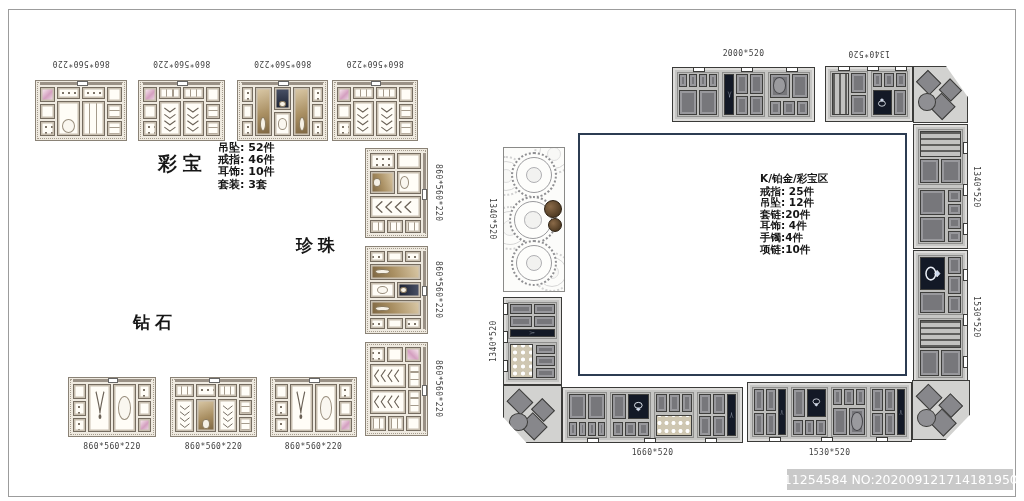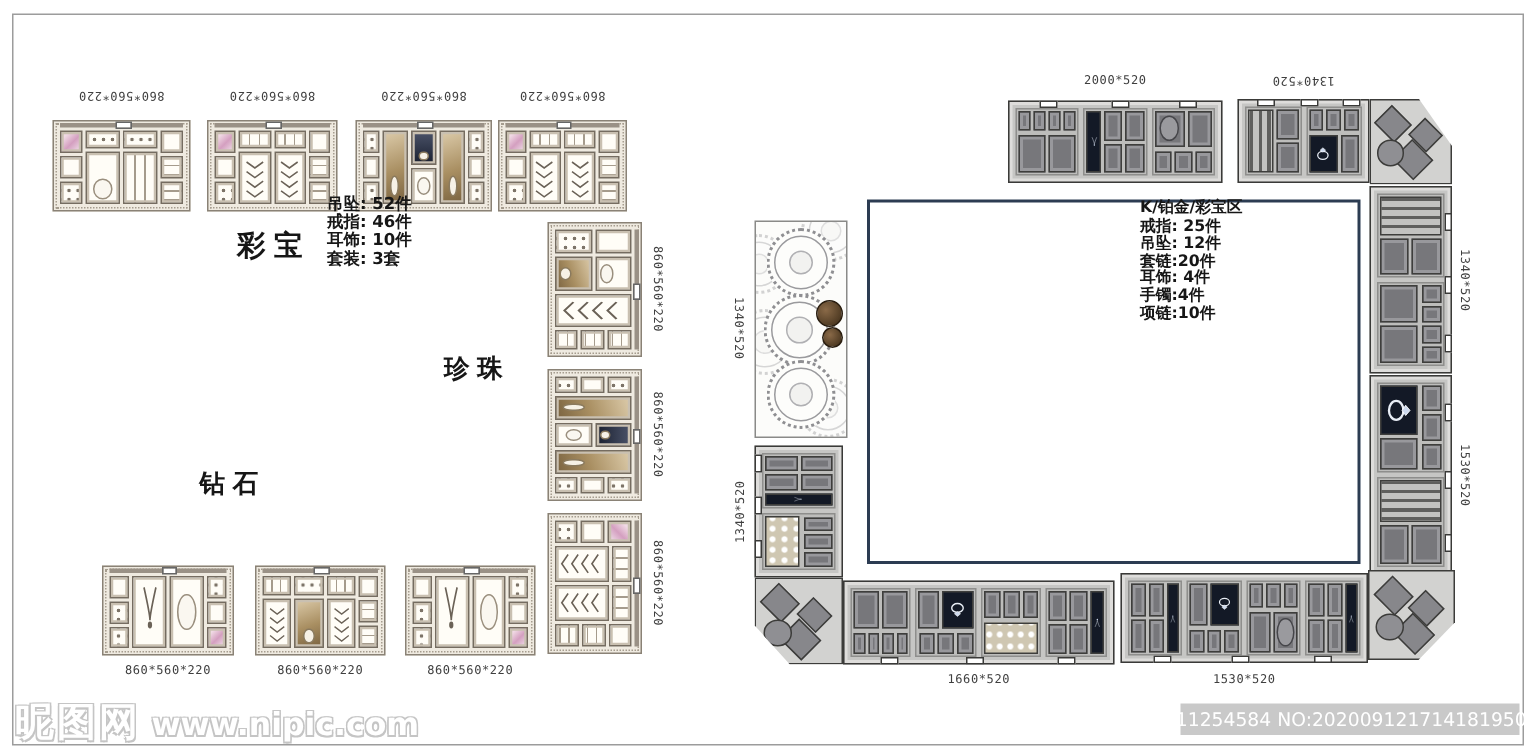--- a/index.html
+++ b/index.html
@@ -10,21 +10,21 @@
   
   .dim{position:absolute;font-family:"DejaVu Sans Mono","Liberation Mono",monospace;
        font-size:8px;line-height:11px;color:#3f3f3f;text-align:center;letter-spacing:.4px;white-space:nowrap;}
   .dimv{writing-mode:vertical-rl;width:12px;letter-spacing:.4px;}
   .flip{transform:rotate(180deg);}
 
   
   .btitle{position:absolute;font-weight:bold;letter-spacing:.3em;white-space:nowrap;}
   .ilist{position:absolute;font-weight:bold;font-size:11px;line-height:12.2px;white-space:nowrap;}
   .zone{position:absolute;font-weight:bold;font-size:10.5px;line-height:11.6px;white-space:nowrap;}
-  .zone .zt{margin-bottom:1px;}
+  .zone .zt{margin-bottom:1px;margin-top:40px;}
 
   
   .floor{position:absolute;border:2px solid #2c3c52;}
 
   
   .prun{background:#c6c6c4;border:1px solid #3a3a38;box-shadow:inset 0 0 0 2px #dedddb;
         display:flex;gap:3px;padding:4px;box-sizing:border-box;position:absolute;}
   .psec{flex:1;display:flex;flex-direction:column;gap:3px;min-width:0;border:1px solid #8e8e8c;padding:1px;background:#bdbdbb;}
   .prow{display:flex;gap:2px;flex:1;min-height:0;}
   .pcol{display:flex;flex-direction:column;gap:2px;flex:1;min-width:0;}
@@ -426,21 +426,21 @@
         <span class="eb dots" style="flex:30"></span>
         <span class="eb" style="flex:31"></span>
         <span class="eb p" style="flex:29"></span>
       </span>
     </div>
   <div class="dim" style="left:68px;top:441px;width:88px">860*560*220</div>
   <div class="dim" style="left:170px;top:441px;width:87px">860*560*220</div>
   <div class="dim" style="left:270px;top:441px;width:87px">860*560*220</div>
 
   <div class="btitle" style="left:158px;top:151px;font-size:19px">彩宝</div>
-  <div class="ilist" style="left:218px;top:130px">
+  <div class="ilist" style="left:218px;top:142px">
     <div>吊坠: 52件</div>
     <div>戒指: 46件</div>
     <div>耳饰: 10件</div>
     <div>套装: 3套</div>
   </div>
 
   <div class="btitle" style="left:296px;top:234px;font-size:17px">珍珠</div>
 
   <div class="btitle" style="left:133px;top:311px;font-size:17px">钻石</div>
 
@@ -798,18 +798,14 @@
   <div class="zone" style="left:760px;top:133px">
     <div class="zt">K/铂金/彩宝区</div>
     <div>戒指: 25件</div>
     <div>吊坠: 12件</div>
     <div>套链:20件</div>
     <div>耳饰: 4件</div>
     <div>手镯:4件</div>
     <div>项链:10件</div>
   </div>
 
-  <div class="wm">
-    <span class="site">昵图网</span>
-    <span class="url">www.nipic.com</span>
-  </div>
   <div class="stamp">ID:11254584 NO:20200912171418195000</div>
 </div>
 
 </body></html>

